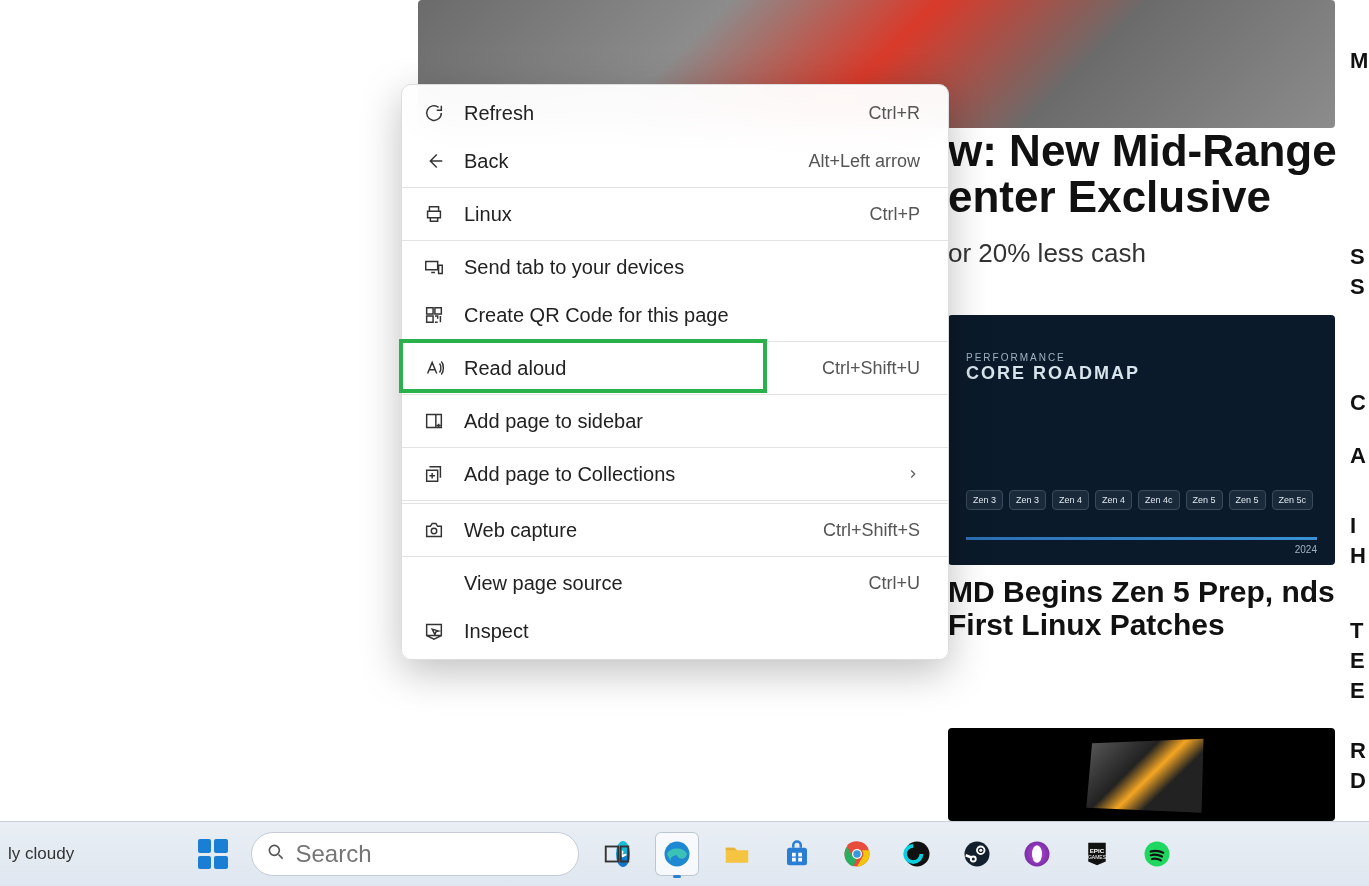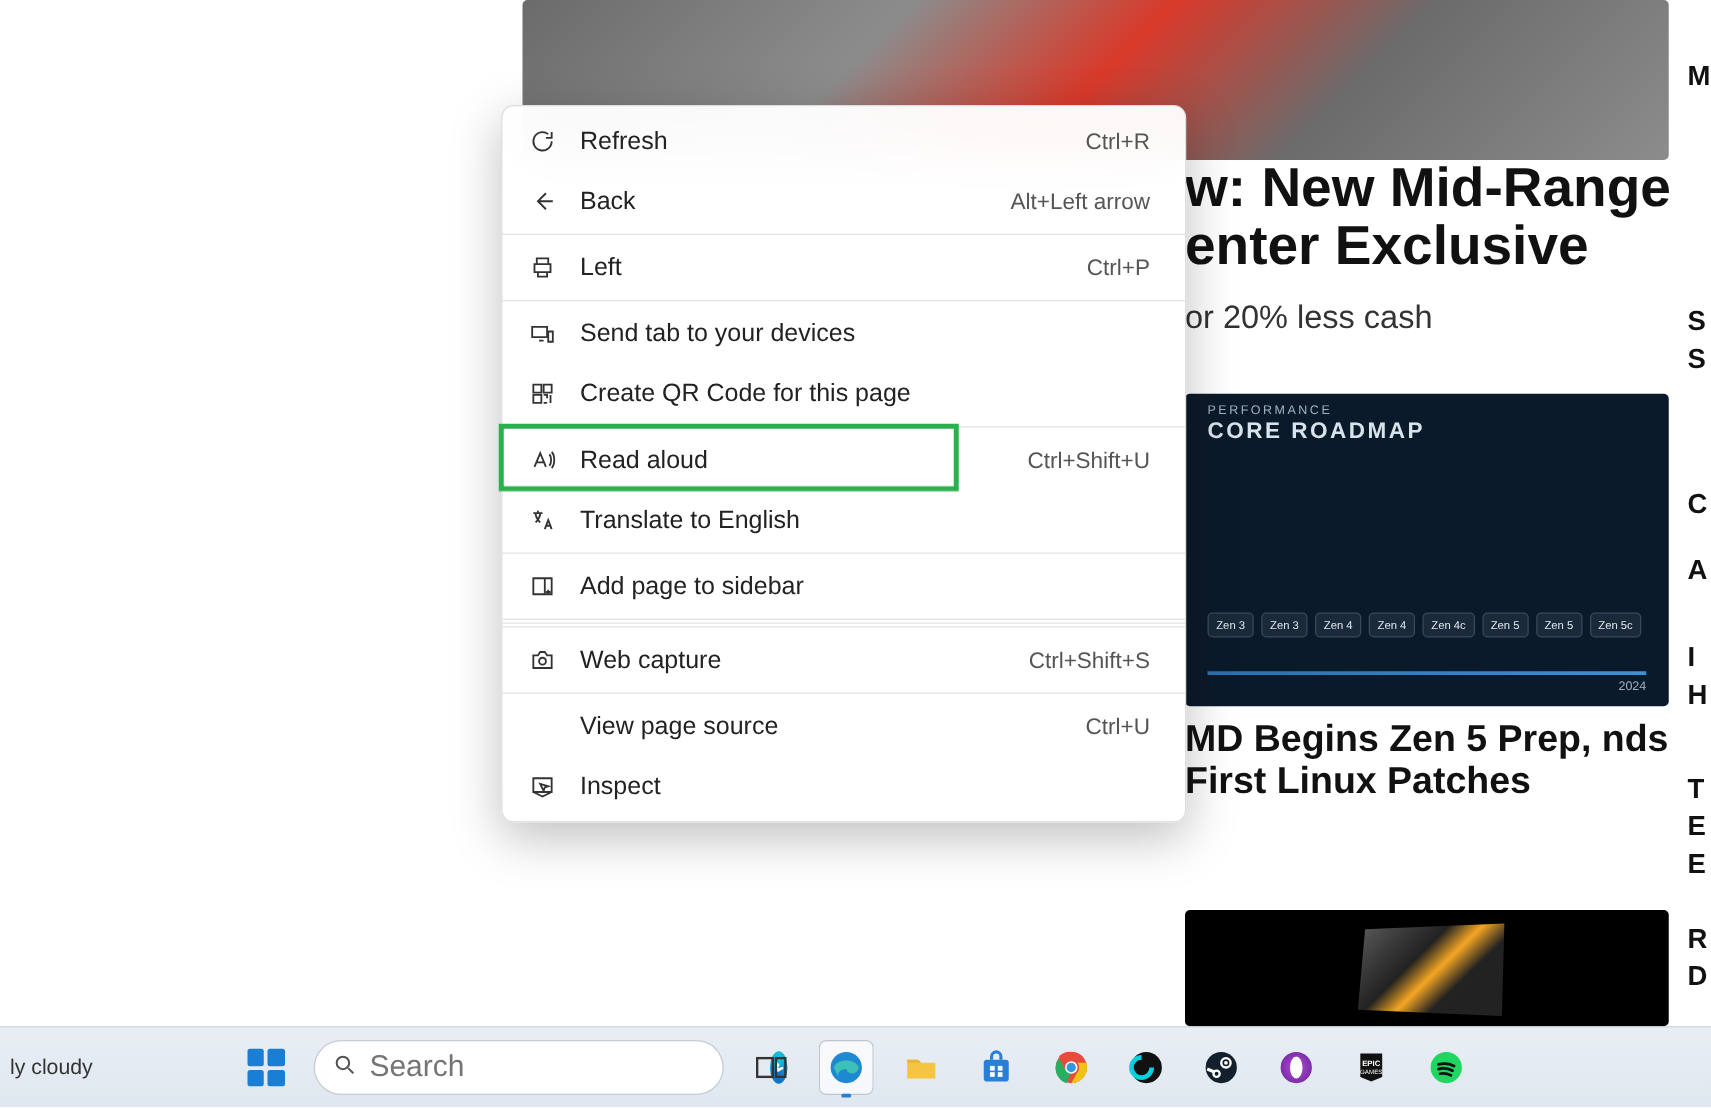--- a/index.html
+++ b/index.html
@@ -42,21 +42,21 @@
     color: #333;
   }
 
   .card2 {
     position: absolute;
     left: 948px; top: 315px;
     width: 387px; height: 250px;
     background: #0b1a2a;
     border-radius: 4px;
     color: #fff;
-    padding: 8px 18px;
+    padding: 37px 18px;
   }
   .card2 .roadmap-title {
     font-size: 18px; letter-spacing: 2px; font-weight: 600;
     color: #d8e4ec;
   }
   .card2 .roadmap-sub {
     font-size: 10px; color: #9fb3c4; letter-spacing: 2px;
   }
   .card2 .chips {
     position: absolute; bottom: 55px; left: 18px; right: 5px;
@@ -289,21 +289,21 @@
 
   <div class="cm-sep"></div>
 
 
   <div class="cm-item">
     <span class="cm-icon">
         <svg viewBox="0 0 24 24">
           <path d="M7 9V4h10v5 M5 9h14v7h-3v4H8v-4H5z M8 16h8"></path>
         </svg>
       </span>
-    <span class="cm-label">Left</span>
+    <span class="cm-label">Linux</span>
     <span class="cm-shortcut">Ctrl+P</span>
   </div>
 
   <div class="cm-sep"></div>
 
   <div class="cm-item">
     <span class="cm-icon">
         <svg viewBox="0 0 24 24">
           <path d="M3 6h13v9H3z M9 18h4 M17 10h4v9h-4z"></path>
         </svg>
@@ -325,42 +325,45 @@
   <div class="cm-item">
     <span class="cm-icon">
         <svg viewBox="0 0 24 24">
           <path d="M5 18l5-12 5 12 M7 14h6 M18 7c2 2 2 8 0 10 M20 5c3 3 3 11 0 14"></path>
         </svg>
       </span>
     <span class="cm-label">Read aloud</span>
     <span class="cm-shortcut">Ctrl+Shift+U</span>
   </div>
 
-  <div class="cm-item">
-    <span class="cm-icon">
-        <svg viewBox="0 0 24 24">
-          <path d="M4 6h8 M8 4v2 M6 6c0 4 4 8 4 8 M10 6c0 4-4 8-4 8 M14 20l3-8 3 8 M15 17h4"></path>
-        </svg>
-      </span>
-    <span class="cm-label">Translate to English</span>
-  </div>
 
   <div class="cm-sep"></div>
 
   <div class="cm-item">
     <span class="cm-icon">
         <svg viewBox="0 0 24 24">
           <path d="M4 5h16v14H4z M14 5v14 M17 15v4 M15 17h4"></path>
         </svg>
       </span>
     <span class="cm-label">Add page to sidebar</span>
   </div>
 
   <div class="cm-sep"></div>
 
+  <div class="cm-item">
+    <span class="cm-icon">
+        <svg viewBox="0 0 24 24">
+          <path d="M7 4h12v12 M4 8h12v12H4z M10 11v6 M7 14h6"></path>
+        </svg>
+      </span>
+    <span class="cm-label">Add page to Collections</span>
+    <span class="cm-chevron"><svg viewBox="0 0 24 24">
+          <path d="M9 6l6 6-6 6"></path>
+        </svg></span>
+  </div>
 
   <div class="cm-sep"></div>
 
 
   <div class="cm-sep"></div>
 
   <div class="cm-item">
     <span class="cm-icon">
         <svg viewBox="0 0 24 24">
           <path d="M4 8h4l2-3h4l2 3h4v11H4z"></path>

